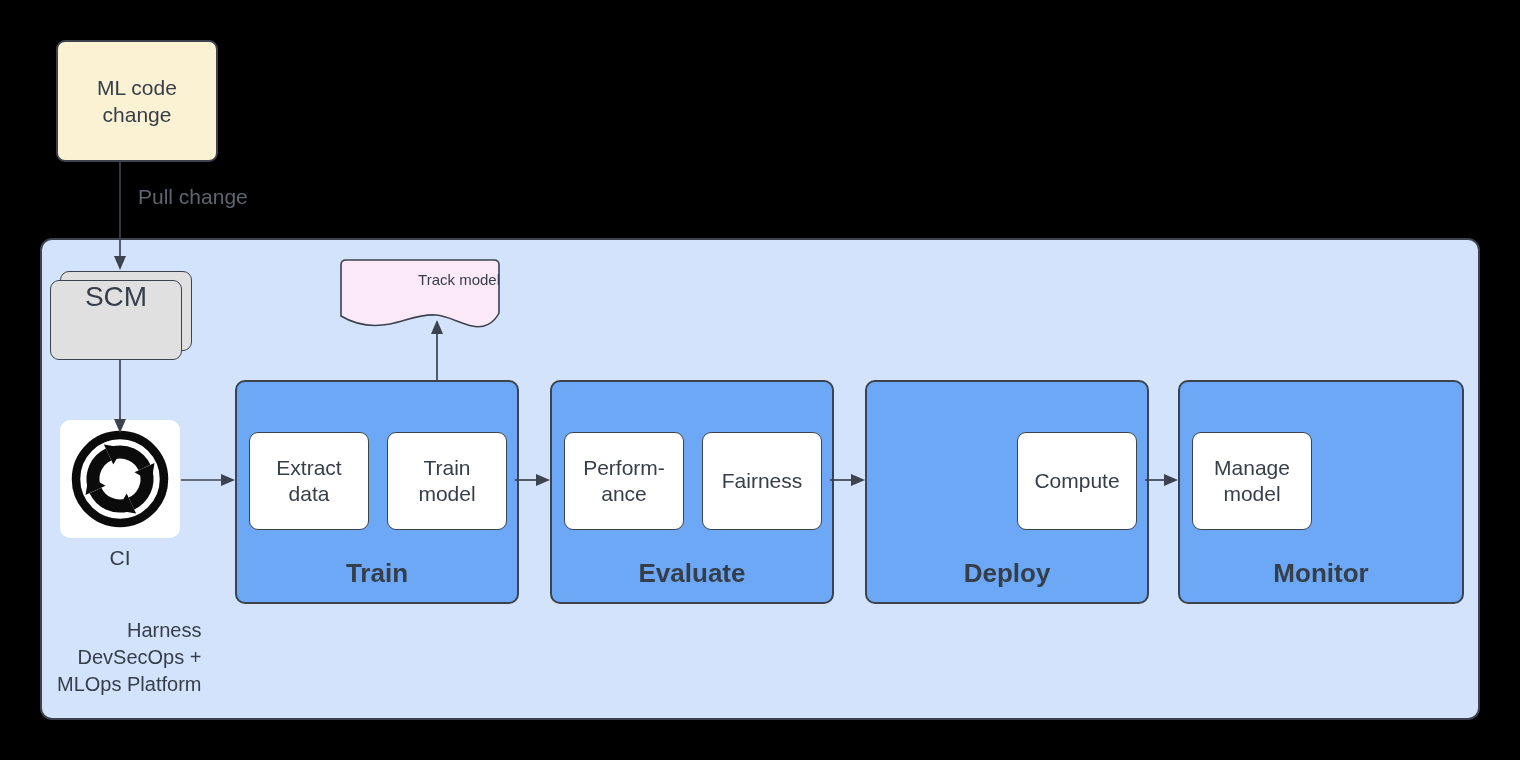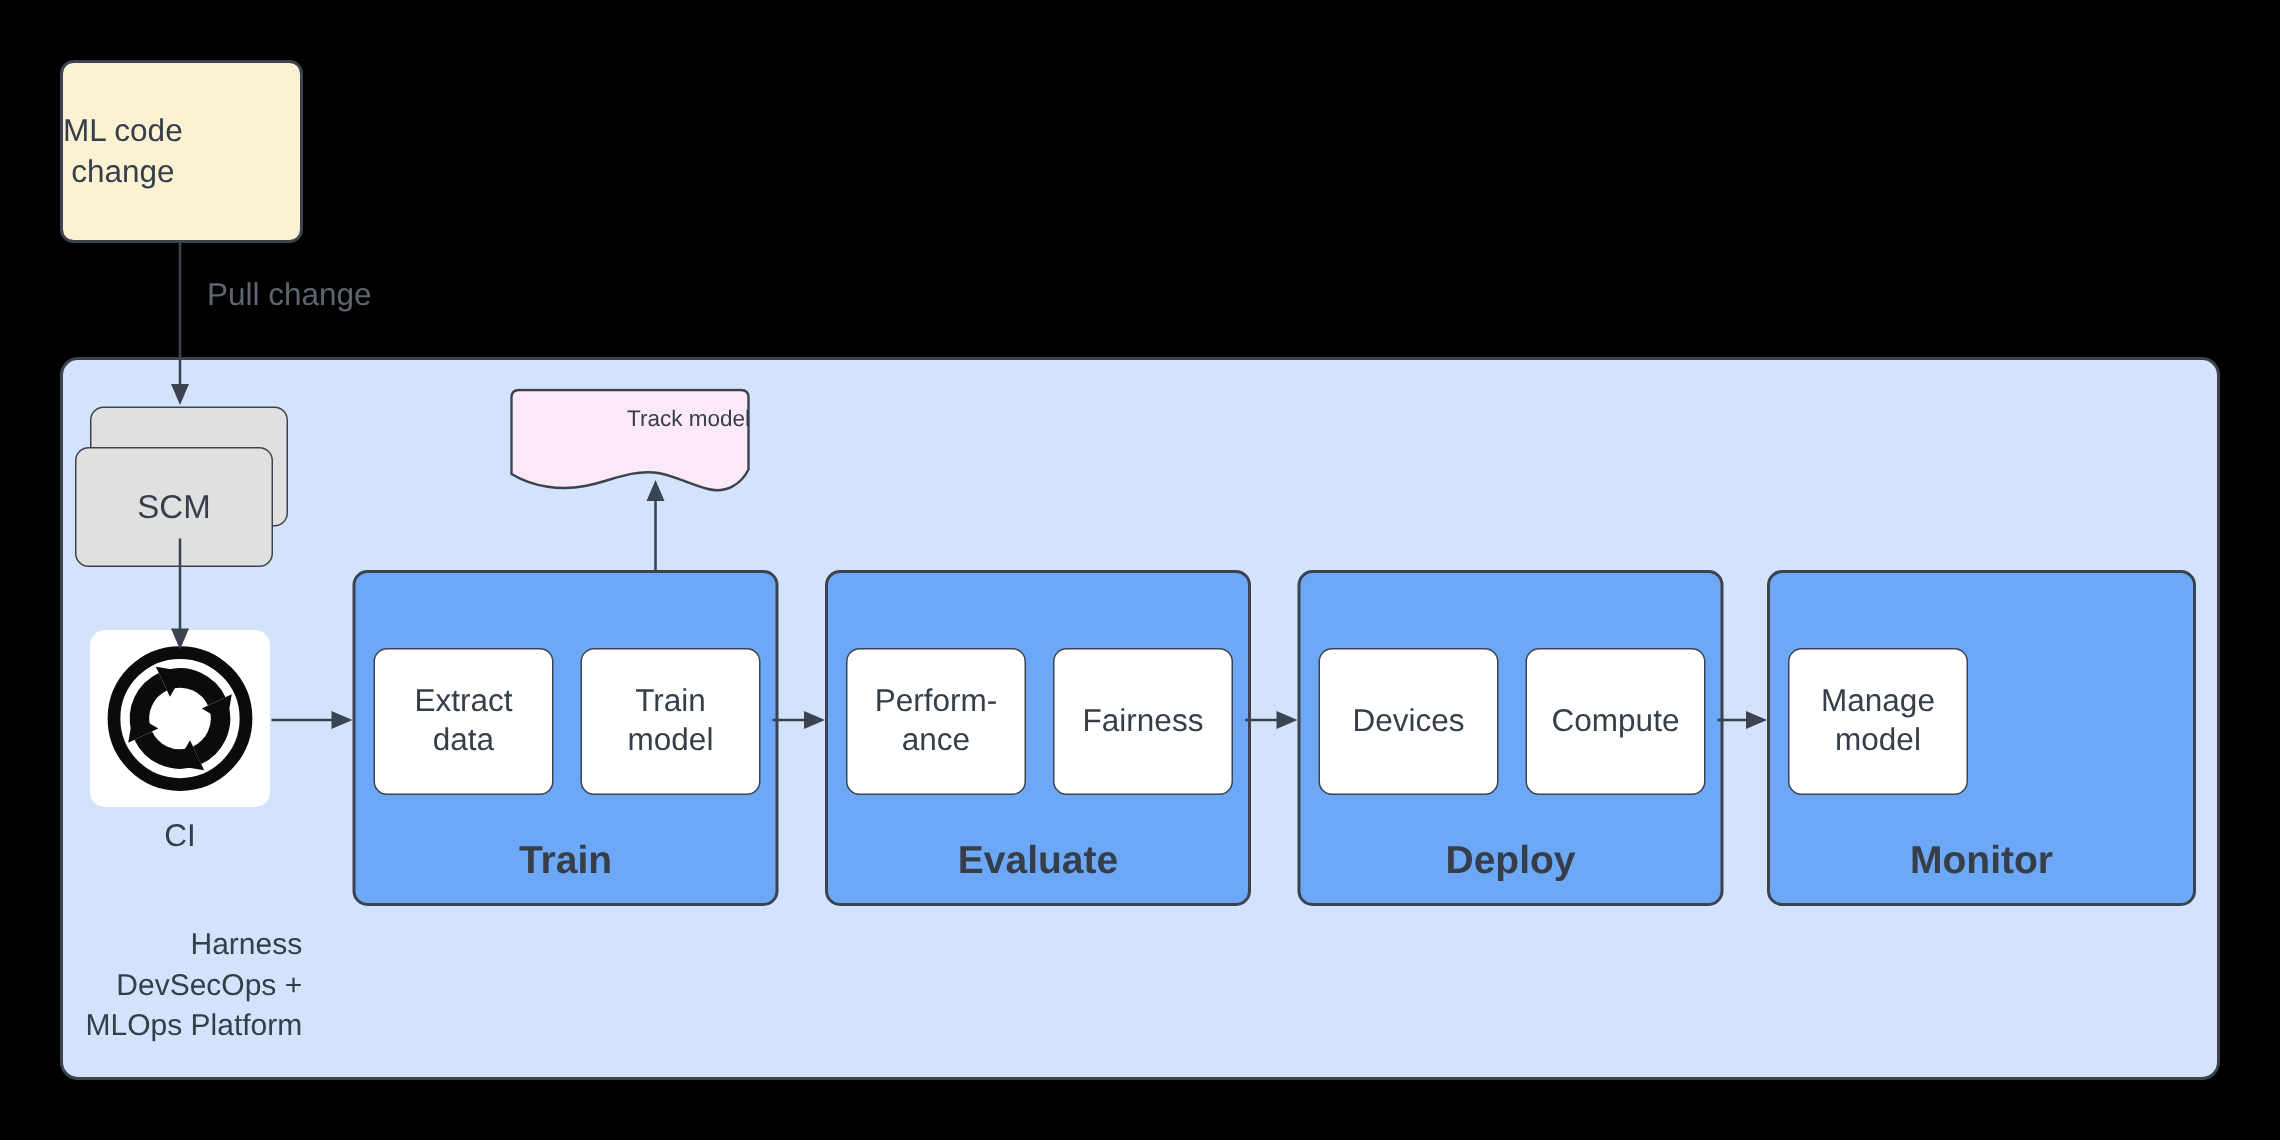--- a/index.html
+++ b/index.html
@@ -5,24 +5,24 @@
   html,body{margin:0;padding:0;background:#000;}
   .canvas{
     position:relative;width:1520px;height:760px;overflow:hidden;
     background:var(--bg,#000);
     font-family:"Liberation Sans",sans-serif;
     color:var(--text,#363E4A);
   }
   .node-text{white-space:pre-line;}
 
   .ml-change{
-    position:absolute;left:40px;top:40px;width:158px;height:118px;
+    position:absolute;left:56px;top:40px;width:158px;height:118px;
     background:var(--ml-fill,#FBF1D3);
     border:2px solid var(--stroke,#3C434E);border-radius:9px;
-    display:flex;align-items:center;justify-content:flex-start;text-align:center;
+    display:flex;align-items:center;justify-content:center;text-align:center;
     font-size:21px;line-height:27px;z-index:2;
   }
   .pull-request{
     position:absolute;left:138px;top:185px;
     font-size:21px;color:var(--muted,#5D6670);z-index:2;
   }
 
   .platform{
     position:absolute;left:40px;top:238px;width:1436px;height:478px;
     background:var(--platform-fill,#D1E2FA);
@@ -35,22 +35,22 @@
 
   .scm-back{
     position:absolute;left:60px;top:271px;width:130px;height:78px;
     background:var(--scm-fill,#E0E0E0);
     border:1.5px solid var(--stroke,#3C434E);border-radius:9px;z-index:2;
   }
   .scm{
     position:absolute;left:50px;top:280px;width:130px;height:78px;
     background:var(--scm-fill,#E0E0E0);
     border:1.5px solid var(--stroke,#3C434E);border-radius:9px;
-    display:flex;align-items:center;justify-content:center;
-    font-size:22px;z-index:3;margin-top:18px;
+    display:flex;align-items:flex-start;justify-content:center;
+    font-size:28px;z-index:3;
   }
 
   .ci-box{
     position:absolute;left:60px;top:420px;width:120px;height:118px;
     background:#fff;border-radius:10px;z-index:2;
     display:flex;align-items:center;justify-content:center;
   }
   .ci-icon{width:100px;height:100px;display:block;}
   .ci-icon .ink{stroke:var(--icon,#0B0B0B);}
   .ci-icon .ink-fill{fill:var(--icon,#0B0B0B);}
@@ -143,21 +143,20 @@
   </div>
 
   <div class="stage evaluate">
     <div class="stage-item first">Perform-
 ance</div>
     <div class="stage-item second">Fairness</div>
     <div class="stage-label">Evaluate</div>
   </div>
 
   <div class="stage deploy">
-    <div class="stage-item first">Devices</div>
     <div class="stage-item second">Compute</div>
     <div class="stage-label">Deploy</div>
   </div>
 
   <div class="stage monitor">
     <div class="stage-item first">Manage
 model</div>
     <div class="stage-label">Monitor</div>
   </div>
 

